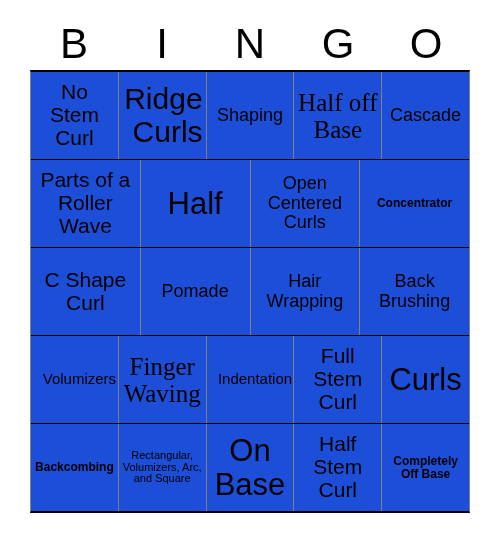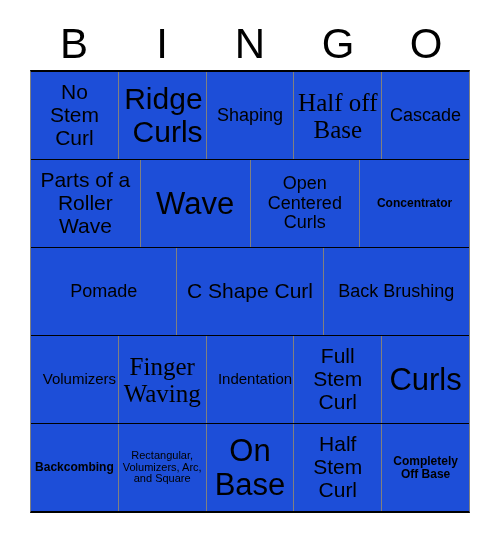--- a/index.html
+++ b/index.html
@@ -134,35 +134,38 @@
         </div>
         <div class="cell fs-md">
           <span class="cell-text">Cascade</span>
         </div>
       </div>
       <div class="row">
         <div class="cell fs-lg">
           <span class="cell-text">Parts of a Roller Wave</span>
         </div>
         <div class="cell fs-xxl">
-          <span class="cell-text">Wave</span>
+          <span class="cell-text">Half</span>
         </div>
         <div class="cell fs-md">
           <span class="cell-text">Open Centered Curls</span>
         </div>
         <div class="cell fs-xs">
           <span class="cell-text">Concentrator</span>
         </div>
       </div>
       <div class="row">
+        <div class="cell fs-lg">
+          <span class="cell-text">C Shape Curl</span>
+        </div>
         <div class="cell fs-md">
           <span class="cell-text">Pomade</span>
         </div>
-        <div class="cell fs-lg">
-          <span class="cell-text">C Shape Curl</span>
+        <div class="cell fs-md">
+          <span class="cell-text">Hair Wrapping</span>
         </div>
         <div class="cell fs-md">
           <span class="cell-text">Back Brushing</span>
         </div>
       </div>
       <div class="row">
         <div class="cell fs-sm">
           <span class="cell-text">Volumizers</span>
         </div>
         <div class="cell fs-xl">

